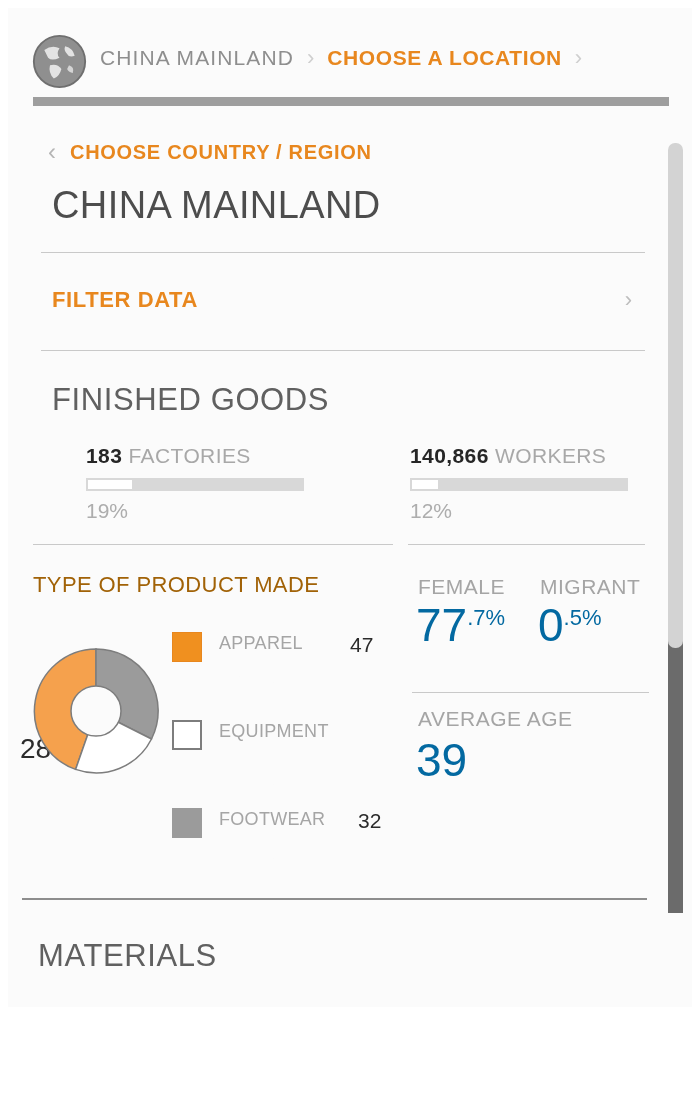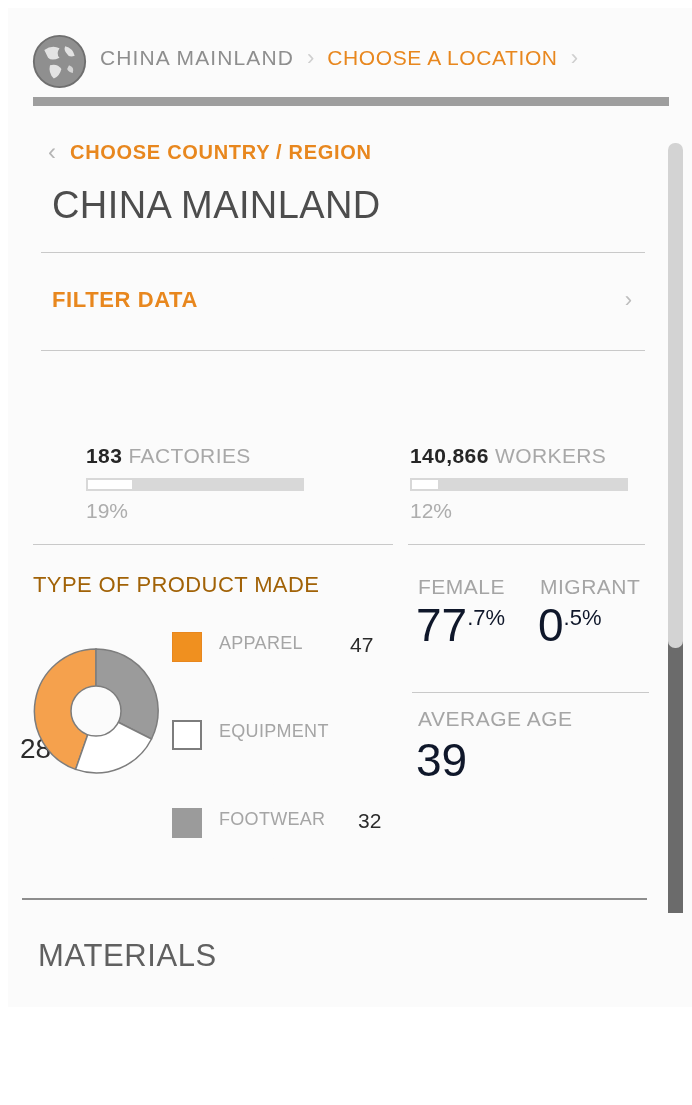--- a/index.html
+++ b/index.html
@@ -53,21 +53,21 @@
     display: flex;
     align-items: center;
     gap: 13px;
   }
   .crumb {
     font-size: 21px;
     letter-spacing: 1.1px;
     white-space: nowrap;
   }
   .crumb.muted { color: #8e8e8e; }
-  .crumb.active { color: #e8871e; font-weight: 400; letter-spacing: 0.6px; }
+  .crumb.active { color: #e8871e; font-weight: 700; letter-spacing: 0.6px; }
   .chev {
     color: #cfcfcf;
     font-size: 22px;
     line-height: 1;
     font-weight: 300;
   }
 
   .top-rule {
     position: absolute;
     left: 33px; top: 97px;
@@ -213,21 +213,21 @@
   .demo-label {
     position: absolute;
     font-size: 21px;
     color: #a5a5a5;
     letter-spacing: 0.5px;
     white-space: nowrap;
   }
   .demo-value {
     position: absolute;
     font-size: 46px;
-    color: #0f172a;
+    color: #0369a1;
     font-weight: 300;
     white-space: nowrap;
   }
   .demo-value sup {
     font-size: 22px;
     vertical-align: super;
     font-weight: 400;
   }
 
   
@@ -295,20 +295,21 @@
 
     <div class="rule" style="left:33px; top:140px; width:604px;"></div>
 
     <div class="filter-row">
       <span class="filter-label">FILTER DATA</span>
       <span class="filter-chev">›</span>
     </div>
 
     <div class="rule" style="left:33px; top:238px; width:604px;"></div>
 
+    <div class="section-title" style="left:44px; top:270px;">FINISHED GOODS</div>
 
     <div class="stat" style="left:78px; top:332px; width:218px;">
       <div class="stat-head">
         <span class="stat-num">183</span>
         <span class="stat-unit">FACTORIES</span>
       </div>
       <div class="bar-track">
         <div class="bar-fill" style="width:44px;"></div>
       </div>
       <div class="bar-pct">19%</div>

